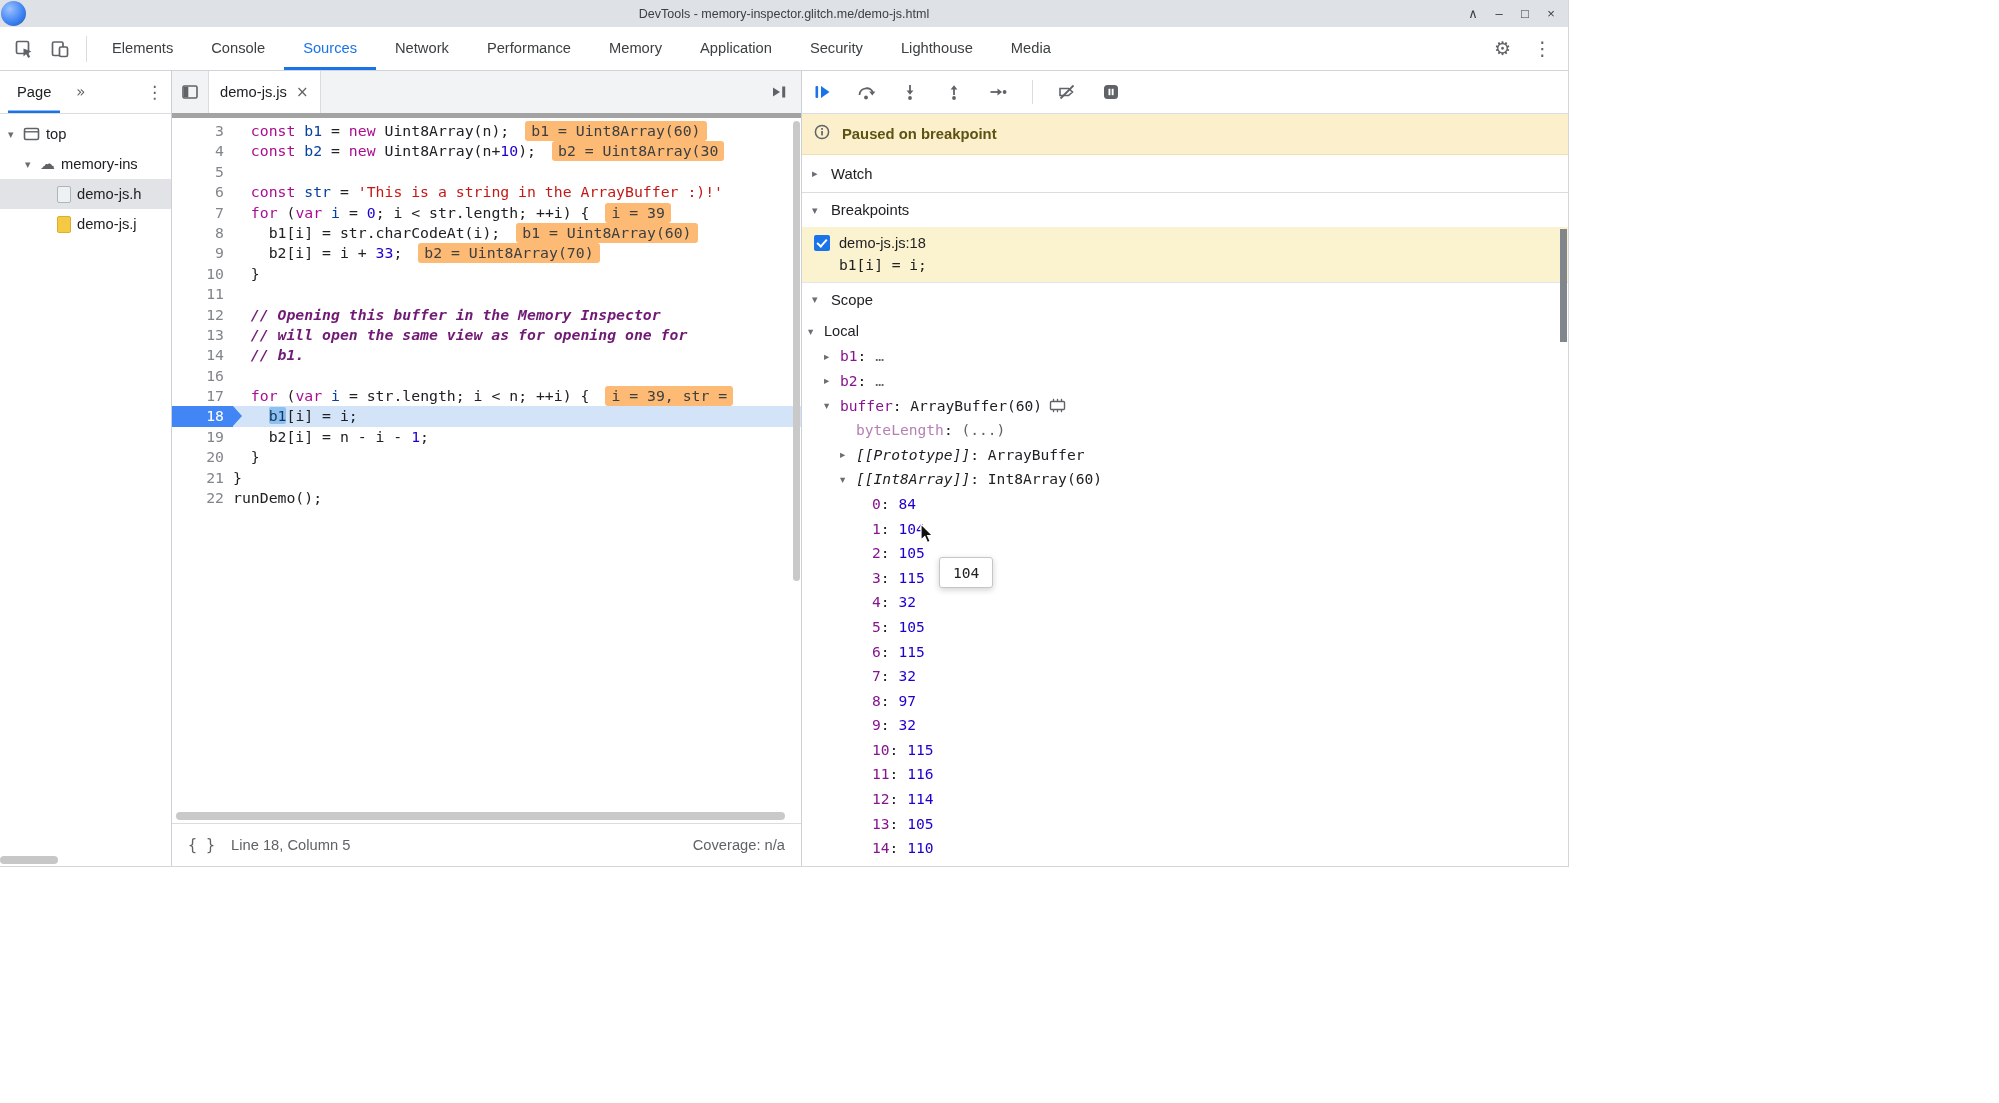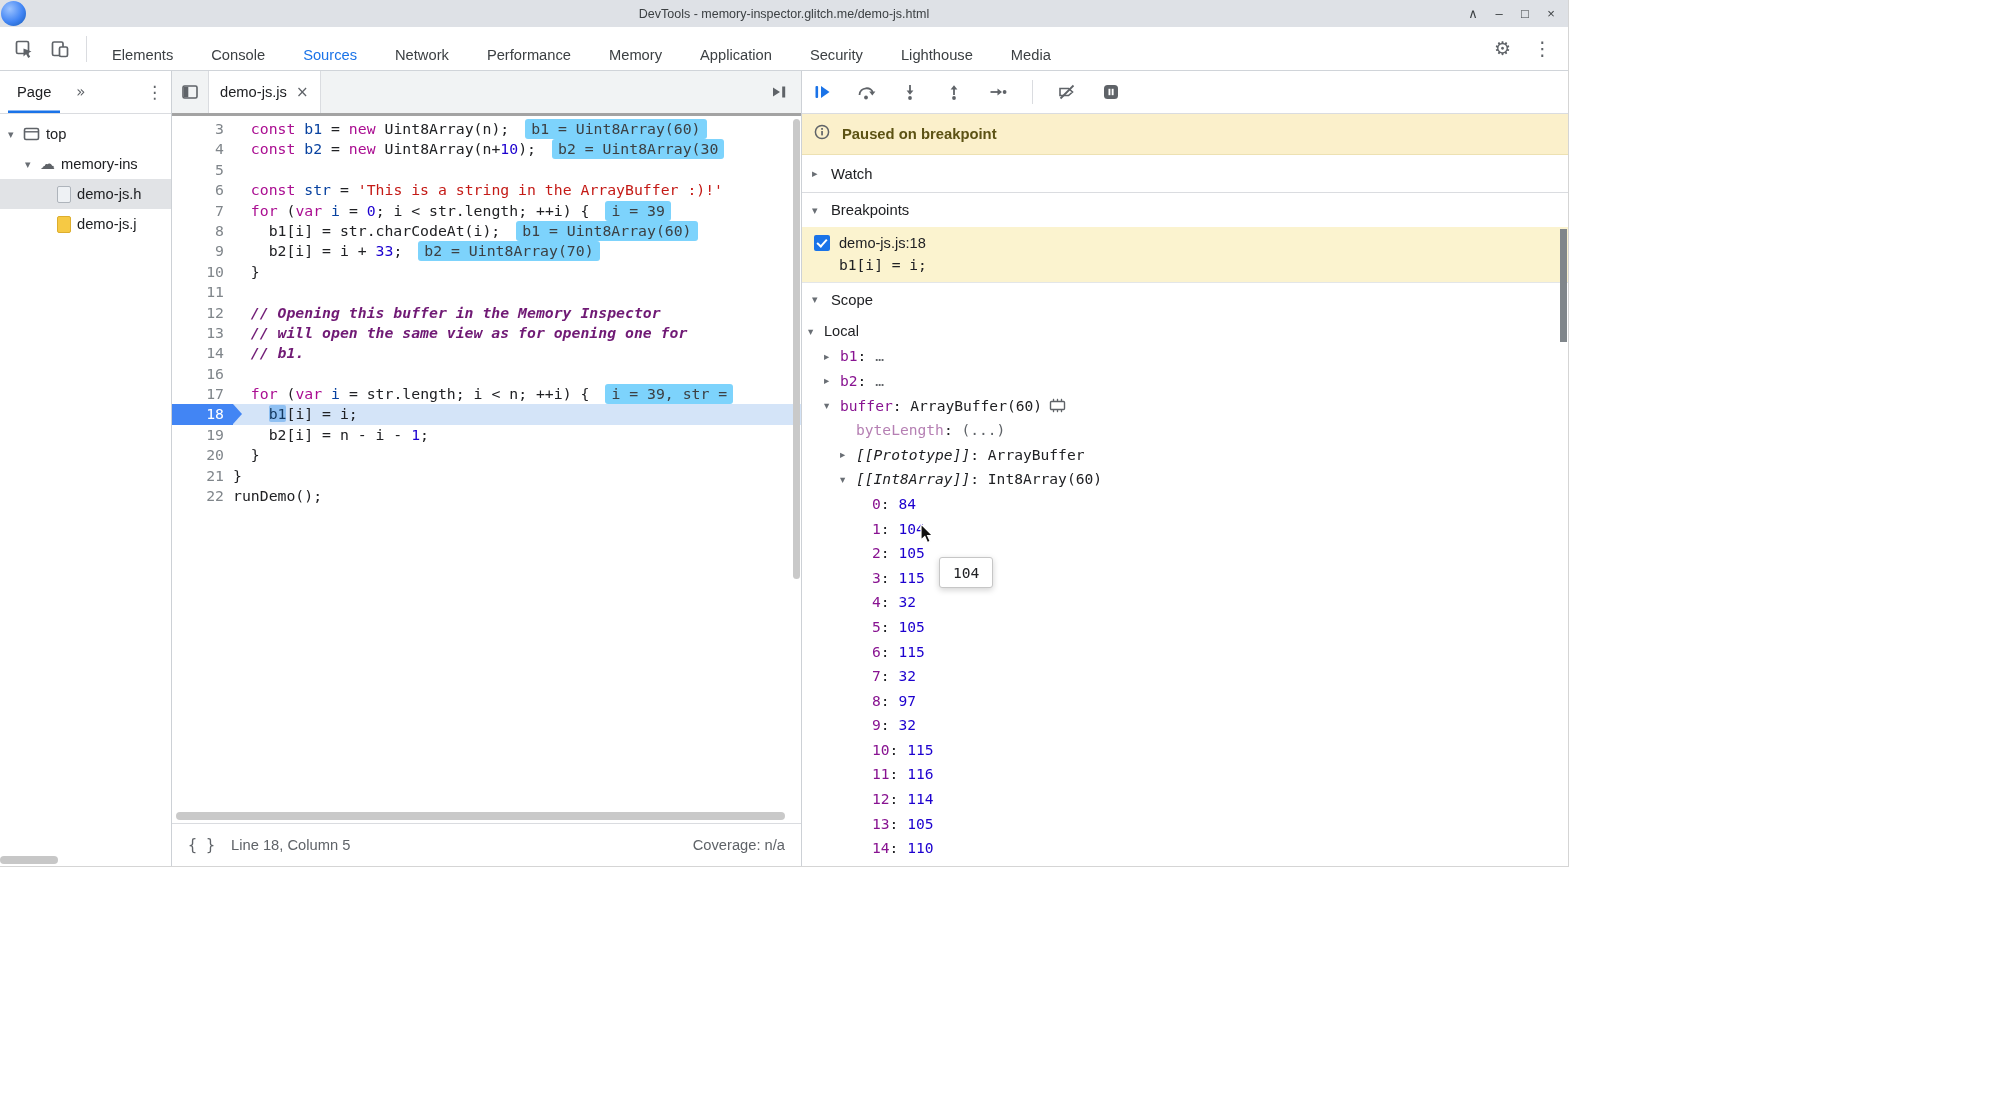--- a/index.html
+++ b/index.html
@@ -14,21 +14,21 @@
   .logo{position:absolute;left:1px;top:1px;width:25px;height:25px;border-radius:50%;
         background:radial-gradient(circle at 35% 32%,#9cc3ff,#4285f4 55%,#1458b3);}
   .win-title{flex:1;text-align:center;font-size:12.5px;color:#3c4043;}
   .win-controls{position:absolute;right:4px;top:0;height:27px;display:flex;align-items:center;}
   .wc-btn{width:26px;text-align:center;font-size:13px;color:#3c4043;cursor:default;line-height:27px;}
 
   
   .toolbar{height:43px;border-bottom:1px solid #d0d4d9;display:flex;align-items:center;background:#fff;flex:none;}
   .tool-left{display:flex;align-items:center;gap:16px;padding:0 10px 0 14px;}
   .tool-sep{width:1px;height:26px;background:#dadce0;margin:0 6px;}
-  .ptabs{display:flex;align-items:flex-start;height:29px;}
+  .ptabs{display:flex;align-items:center;height:29px;}
   .ptab{padding:0 19px;font-size:14.7px;color:#3c4043;line-height:43px;white-space:nowrap;cursor:pointer;}
   .ptab.active{color:#1a73e8;box-shadow:inset 0 -3px 0 #1a73e8;}
   .tool-right{margin-left:auto;display:flex;align-items:center;gap:22px;padding-right:16px;}
   .glyph-btn{font-size:19px;color:#5f6368;font-family:"DejaVu Sans",sans-serif;cursor:pointer;line-height:1;}
 
   
   .main{display:flex;flex:1;min-height:0;}
 
   
   .sidebar{width:171px;flex:none;border-right:1px solid #cdd1d6;display:flex;flex-direction:column;position:relative;}
@@ -43,21 +43,21 @@
   .exp{width:15px;flex:none;color:#696e74;font-size:11px;font-family:"DejaVu Sans",sans-serif;text-align:left;}
   .tree-ic{flex:none;margin-right:6px;display:flex;align-items:center;}
   .cloud{font-family:"DejaVu Sans",sans-serif;font-size:15px;color:#5f6368;}
   .file-ic{width:12px;height:15px;border:1px solid #aeb4bb;background:#eef1f4;border-radius:2px;}
   .file-ic.js{background:#f6c944;border-color:#ddae2e;}
   .sb-hscroll{height:11px;flex:none;position:relative;}
   .sb-hthumb{position:absolute;left:0;bottom:2px;width:58px;height:8px;background:#c7c7c7;border-radius:4px;}
 
   
   .editor{width:629px;flex:none;display:flex;flex-direction:column;min-width:0;}
-  .etabbar{height:42px;flex:none;background:#f1f3f4;border-bottom:3px solid #a3a3a3;display:flex;align-items:stretch;}
+  .etabbar{height:42px;flex:none;background:#f1f3f4;border-bottom:5px solid #a3a3a3;display:flex;align-items:stretch;}
   .nav-toggle{width:36px;display:flex;align-items:center;justify-content:center;cursor:pointer;}
   .etab{background:#fff;display:flex;align-items:center;gap:9px;padding:0 11px;font-size:14.7px;color:#202124;
         border-left:1px solid #dadce0;border-right:1px solid #dadce0;cursor:pointer;}
   .etab-close{color:#5f6368;font-size:15px;cursor:pointer;font-family:"DejaVu Sans",sans-serif;}
   .etab-right{margin-left:auto;width:44px;display:flex;align-items:center;justify-content:center;cursor:pointer;}
 
   .codearea{flex:1;min-height:0;position:relative;overflow:hidden;background:#fff;
             font-family:"DejaVu Sans Mono",monospace;font-size:14.8px;padding-top:3px;}
   .crow{display:flex;height:20.4px;line-height:20.4px;white-space:pre;}
   .ln{width:61px;flex:none;text-align:right;padding-right:9px;color:#80868b;box-sizing:border-box;cursor:pointer;}
@@ -66,21 +66,21 @@
   .crow.cur .ln{background:#4285f4;color:#fff;position:relative;z-index:2;}
   .crow.cur .ln::after{content:"";position:absolute;left:100%;top:0;
       border-top:10.2px solid transparent;border-bottom:10.2px solid transparent;border-left:9px solid #4285f4;}
   .t-k{color:#aa0d91;}
   .t-s{color:#c41a16;}
   .t-n{color:#1c00cf;}
   .t-c{color:#701a75;font-style:italic;font-weight:bold;}
   .t-v{color:#0842a0;}
   .t-p{color:#202124;}
   .t-hl{background:#8fc0f2;border-radius:2px;color:#13385f;}
-  .widget{display:inline-block;background:#7dd3fc;color:#3c4043;border-radius:3px;
+  .widget{display:inline-block;background:#fdba74;color:#3c4043;border-radius:3px;
           padding:0 6px;margin-left:16px;height:20px;line-height:20px;vertical-align:top;}
   .vthumb{position:absolute;right:1px;top:3px;width:7px;height:460px;background:#c9c9c9;border-radius:4px;}
   .hthumb{position:absolute;left:4px;right:16px;bottom:3px;height:8px;background:#c9c9c9;border-radius:4px;}
 
   .statusbar{height:42px;flex:none;border-top:1px solid #dadce0;display:flex;align-items:center;
              padding:0 16px;gap:16px;font-size:14.7px;color:#5f6368;background:#fff;}
   .braces{font-family:"DejaVu Sans Mono",monospace;font-size:15px;color:#5f6368;cursor:pointer;}
   .coverage{margin-left:auto;}
 
   

